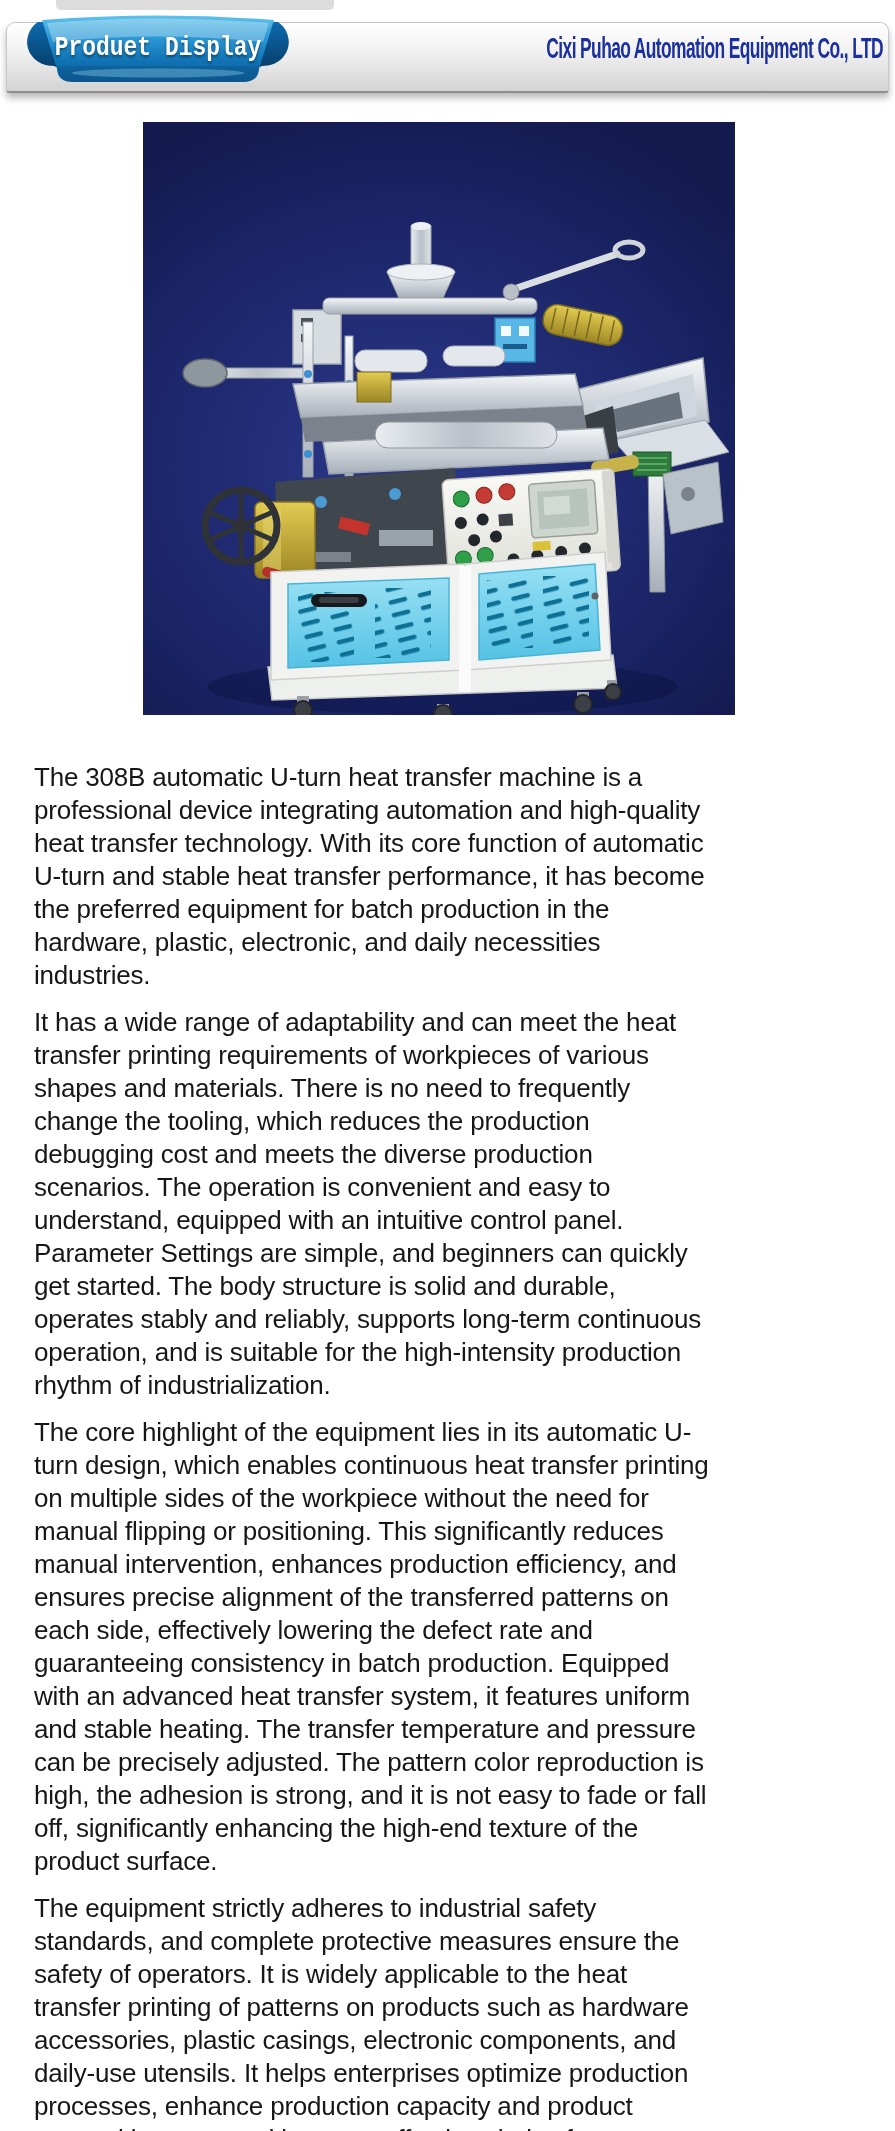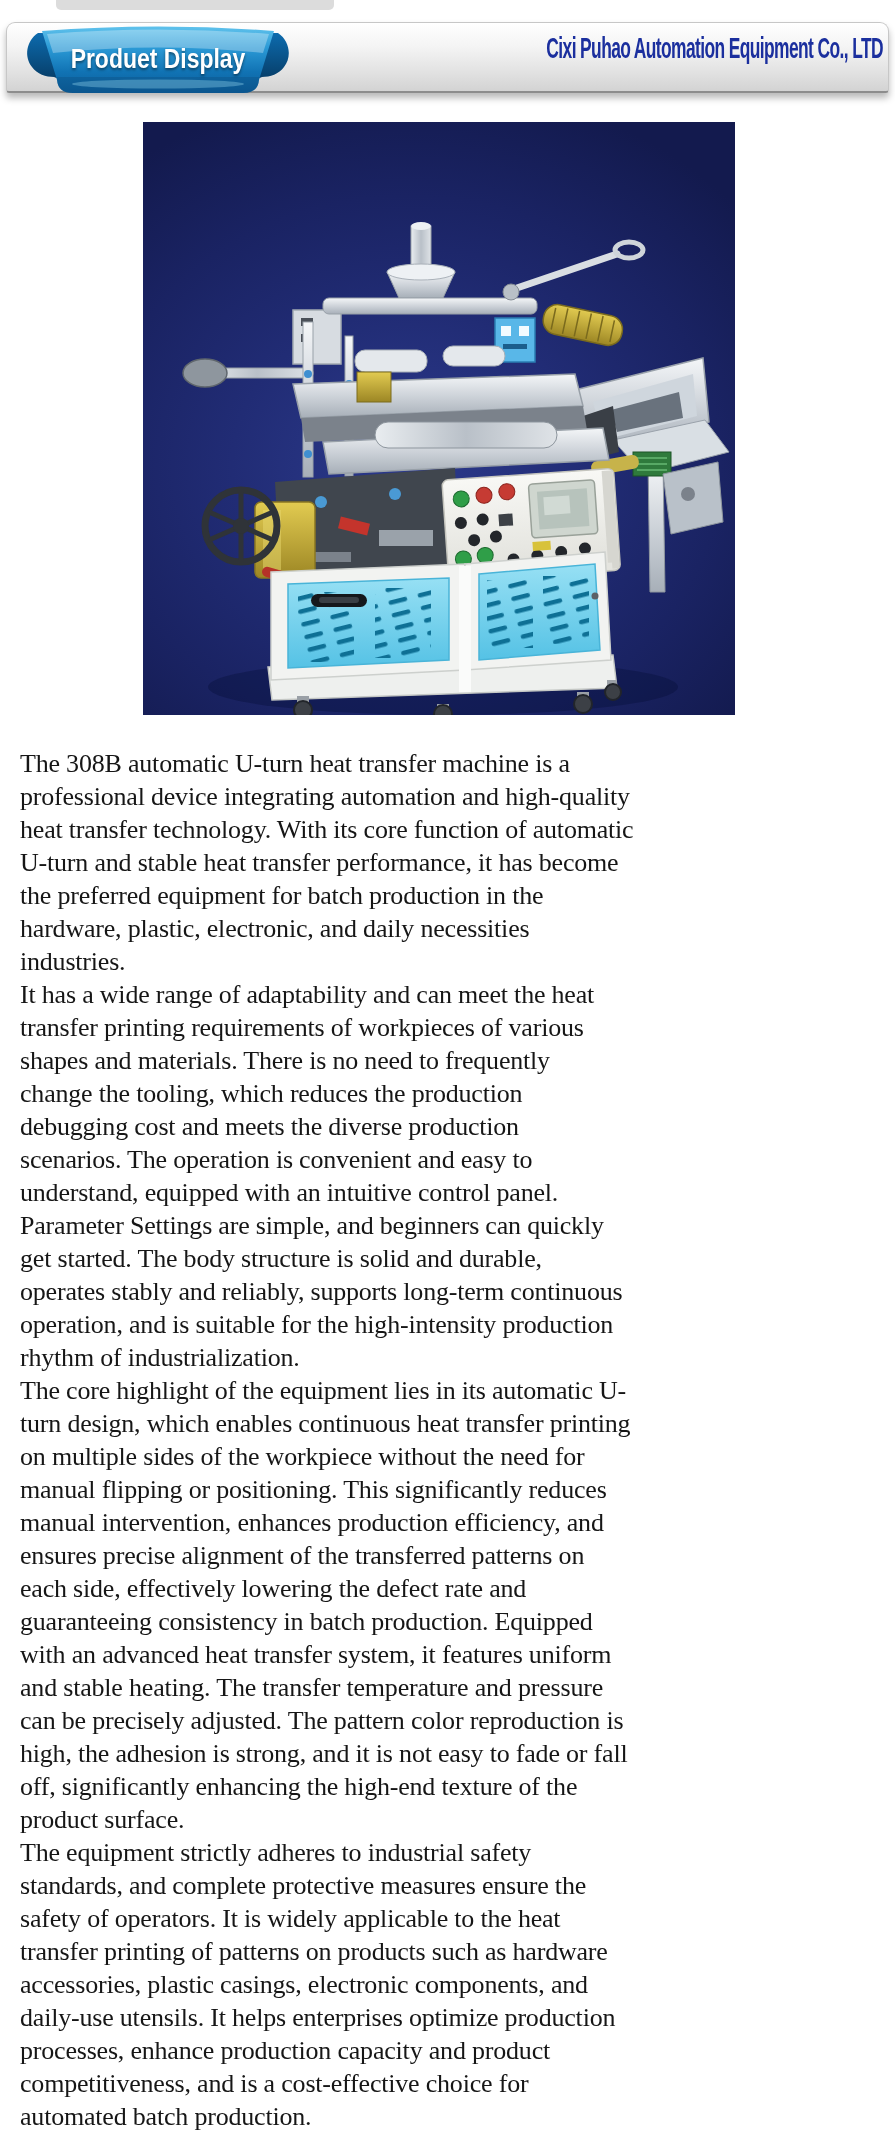--- a/index.html
+++ b/index.html
@@ -28,21 +28,21 @@
   .company-name-wrap {
     position:absolute; right:12px; top:22px; height:53px;
     display:flex; align-items:center;
   }
   .company-name {
     display:inline-block;
     font-size:29px; font-weight:bold; letter-spacing:-1px;
     color:#1b2f9e; white-space:nowrap;
     transform:scaleX(0.60); transform-origin:100% 50%;
   }
-  .ribbon { position:absolute; left:22px; top:17px; width:272px; height:86px; }
+  .ribbon { position:absolute; left:22px; top:6px; width:272px; height:86px;font-family:Liberation Mono, monospace; }
   .ribbon svg { position:absolute; left:0; top:0; }
   .ribbon-label {
     position:absolute; left:0; top:27px; width:272px;
     text-align:center; font-size:27px; font-weight:bold; color:#ffffff;
     text-shadow:0 2px 3px rgba(0,0,0,0.45);
     transform:scaleX(0.85);
   }
 
   
   .product-image {
@@ -51,21 +51,21 @@
       #2c3a8c 0%, #212c75 40%, #1a2363 70%, #131a4e 100%);
   }
   .product-image svg { position:absolute; left:0; top:0; }
 
   
   .description {
     position:absolute; left:20px; top:747px; width:862px;
     font-size:26px; line-height:33px; letter-spacing:-0.2px;
     color:#161616;
   }
-  .description p { margin:0; white-space:pre-line;font-family:Liberation Serif, serif; }
+  .description p { margin:14px; white-space:pre-line; }
 </style>
 </head>
 <body>
 
 <div>
   <div class="ribbon-backfold"></div>
   <div class="header-bar"></div>
   <div class="company-name-wrap">
     <span class="company-name">Cixi Puhao Automation Equipment Co., LTD</span>
   </div>

